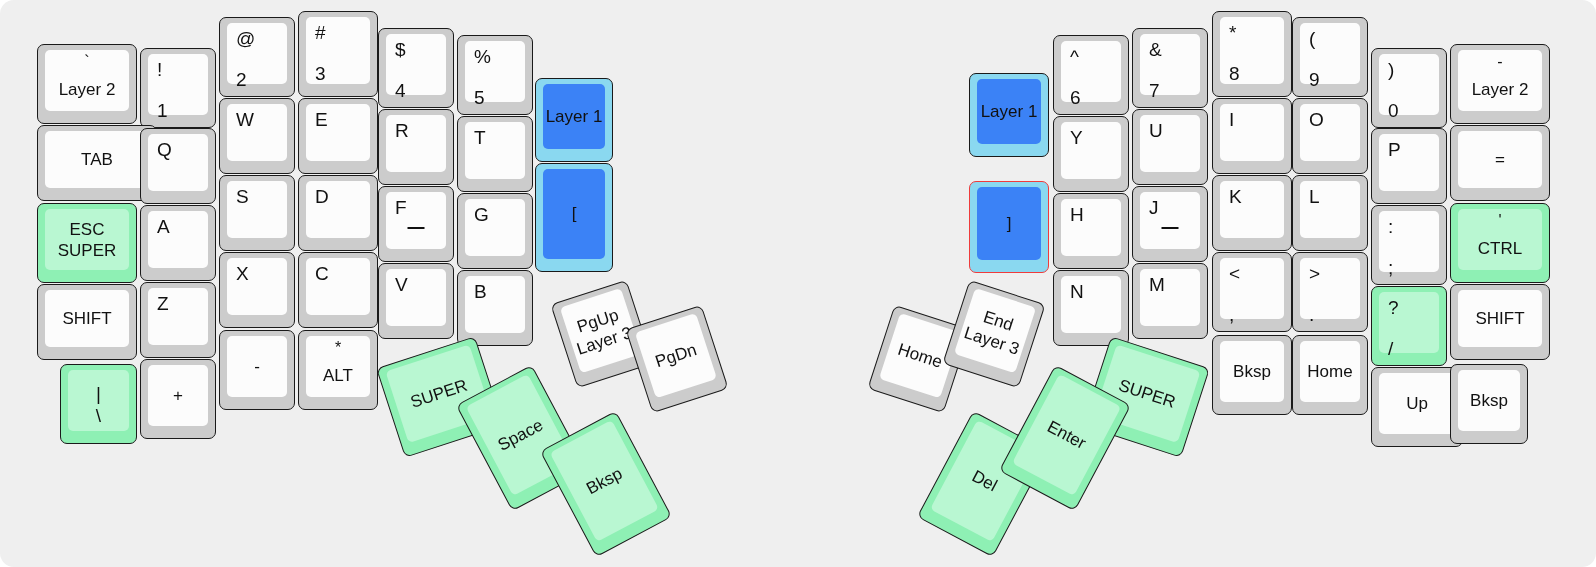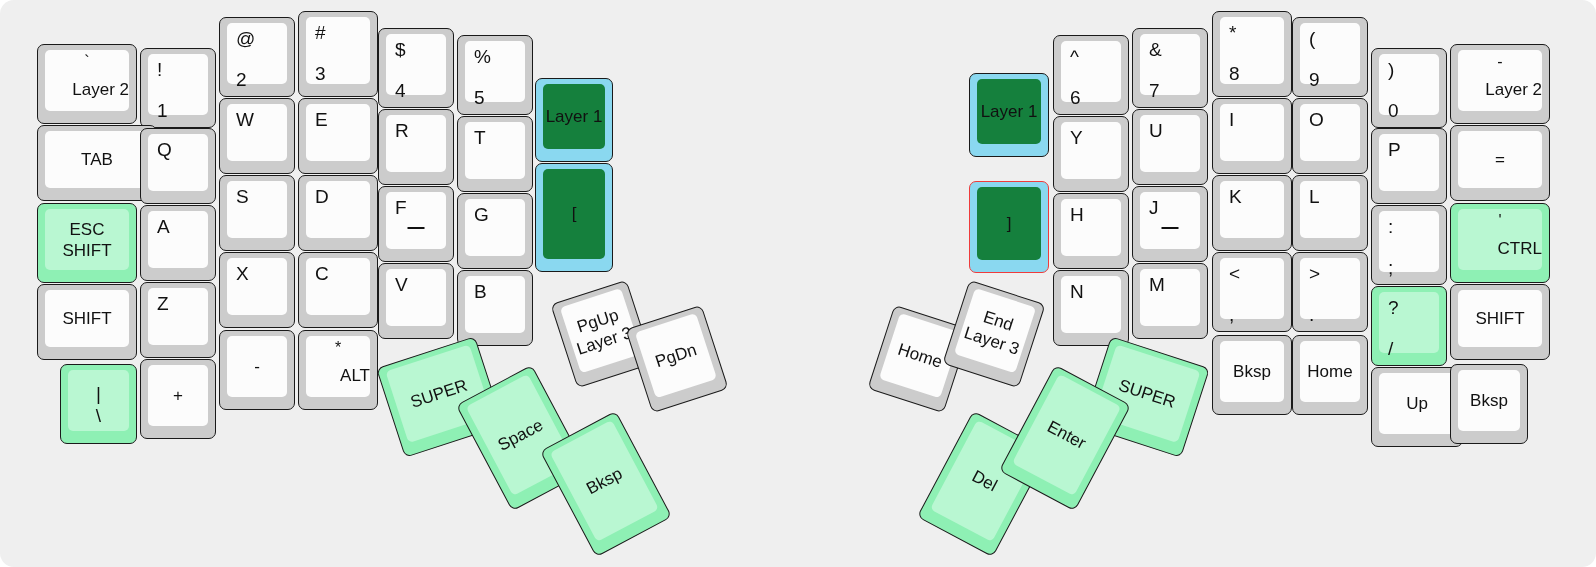--- a/index.html
+++ b/index.html
@@ -29,21 +29,21 @@
   .key > .face{
     position:absolute;
     left:7px; right:7px; top:5px; bottom:12px;
     box-sizing:border-box;
     background:#fcfcfc;
     border-radius:5px;
   }
   .key.green{ background:#8ef0b4; border-color:#1a1a1a; }
   .key.green > .face{ background:#b9f7d2; }
   .key.blue{ background:#8ad8f0; border-color:#1a1a1a; }
-  .key.blue > .face{ background:#15803d; }
+  .key.blue > .face{ background:#3b82f6; }
   .key.sel{ border-color:#ef3b3b; }
 
   
   .lgd{
     position:absolute;
     color:#111;
     line-height:1.05;
     white-space:pre;
     letter-spacing:0;
   }
@@ -59,21 +59,21 @@
   }
   
   .ctr2{
     left:0; right:0; top:50%;
     transform:translateY(-50%);
     text-align:center; font-size:17px; line-height:1.25;
   }
   
   .tc{ left:0; right:0; top:4px; text-align:center; font-size:16px; }
   
-  .ctrlow{ left:0; right:0; top:31px; text-align:right; font-size:17px; }
+  .ctrlow{ left:0; right:0; top:31px; text-align:center; font-size:17px; }
   
   .home{
     position:absolute; left:50%; bottom:20px;
     width:17px; height:2px; background:#111;
     transform:translateX(-50%);
   }
   
   .pipe{ left:0; right:0; top:14px; text-align:center; font-size:19px; }
   .bslash{ left:0; right:0; top:36px; text-align:center; font-size:19px; }
 </style>
@@ -154,21 +154,21 @@
         </div>
       </div>
       <div class="key blue" style="left: 535px; top: 163px; width: 78px; height: 109px;">
         <div class="face">
           <div class="lgd ctr">[</div>
         </div>
       </div>
       <div class="key green" style="left: 37px; top: 203px; width: 100px; height: 80px;">
         <div class="face">
           <div class="lgd ctr2">ESC
-SHIFT</div>
+SUPER</div>
         </div>
       </div>
       <div class="key" style="left: 140px; top: 205px; width: 76px; height: 76px;">
         <div class="face">
           <div class="lgd tl">A</div>
         </div>
       </div>
       <div class="key" style="left: 219px; top: 175px; width: 76px; height: 76px;">
         <div class="face">
           <div class="lgd tl">S</div>

